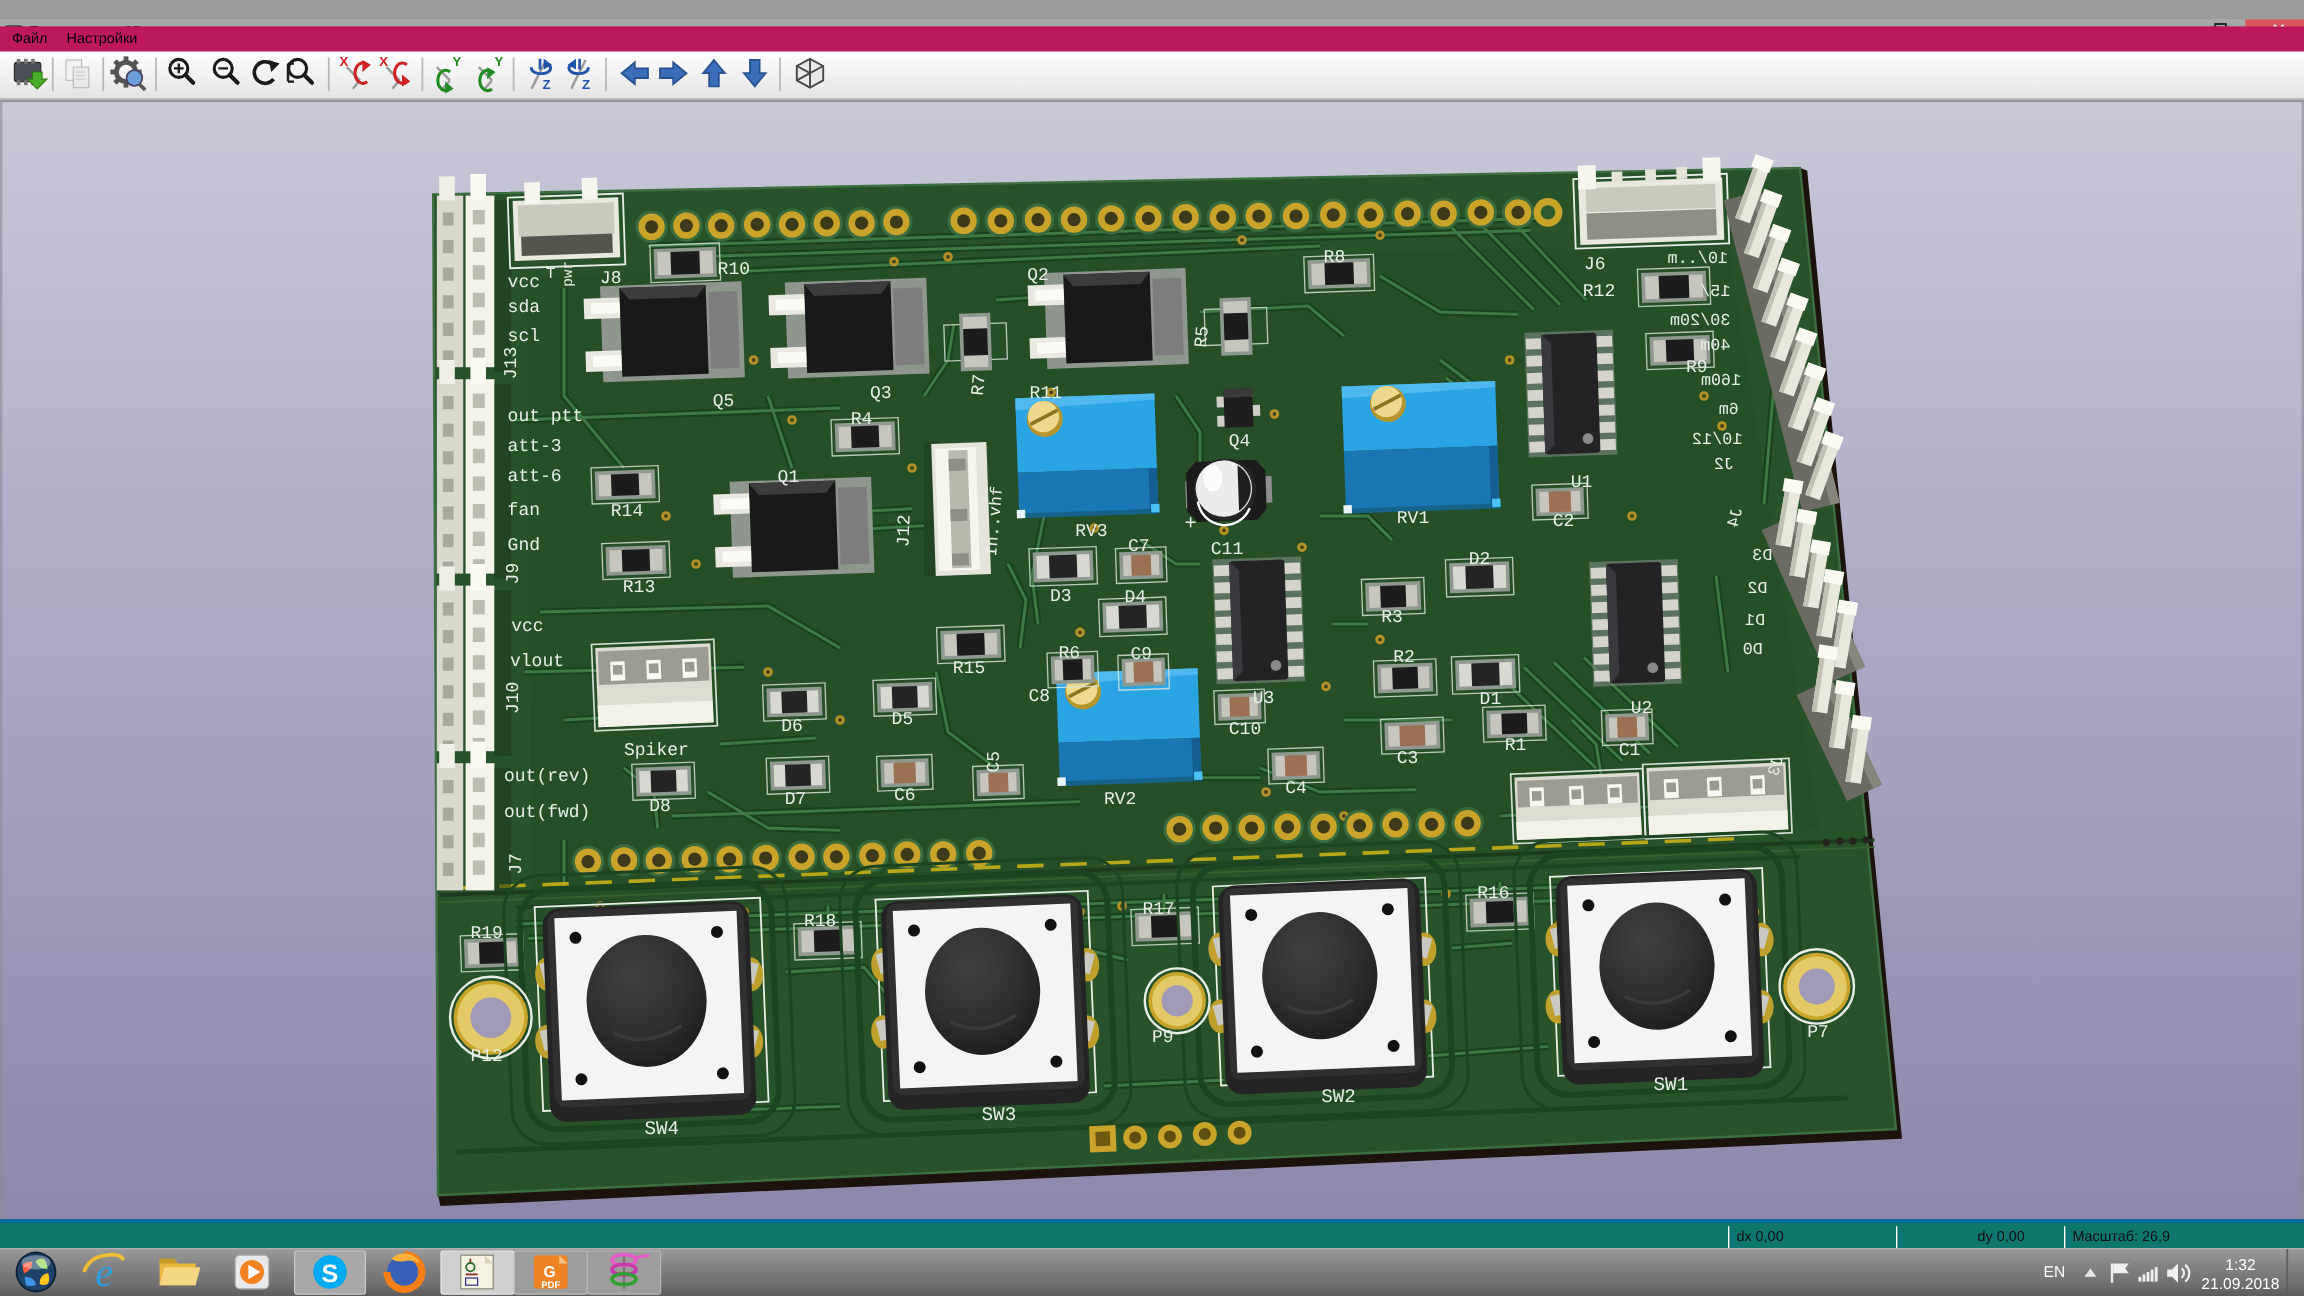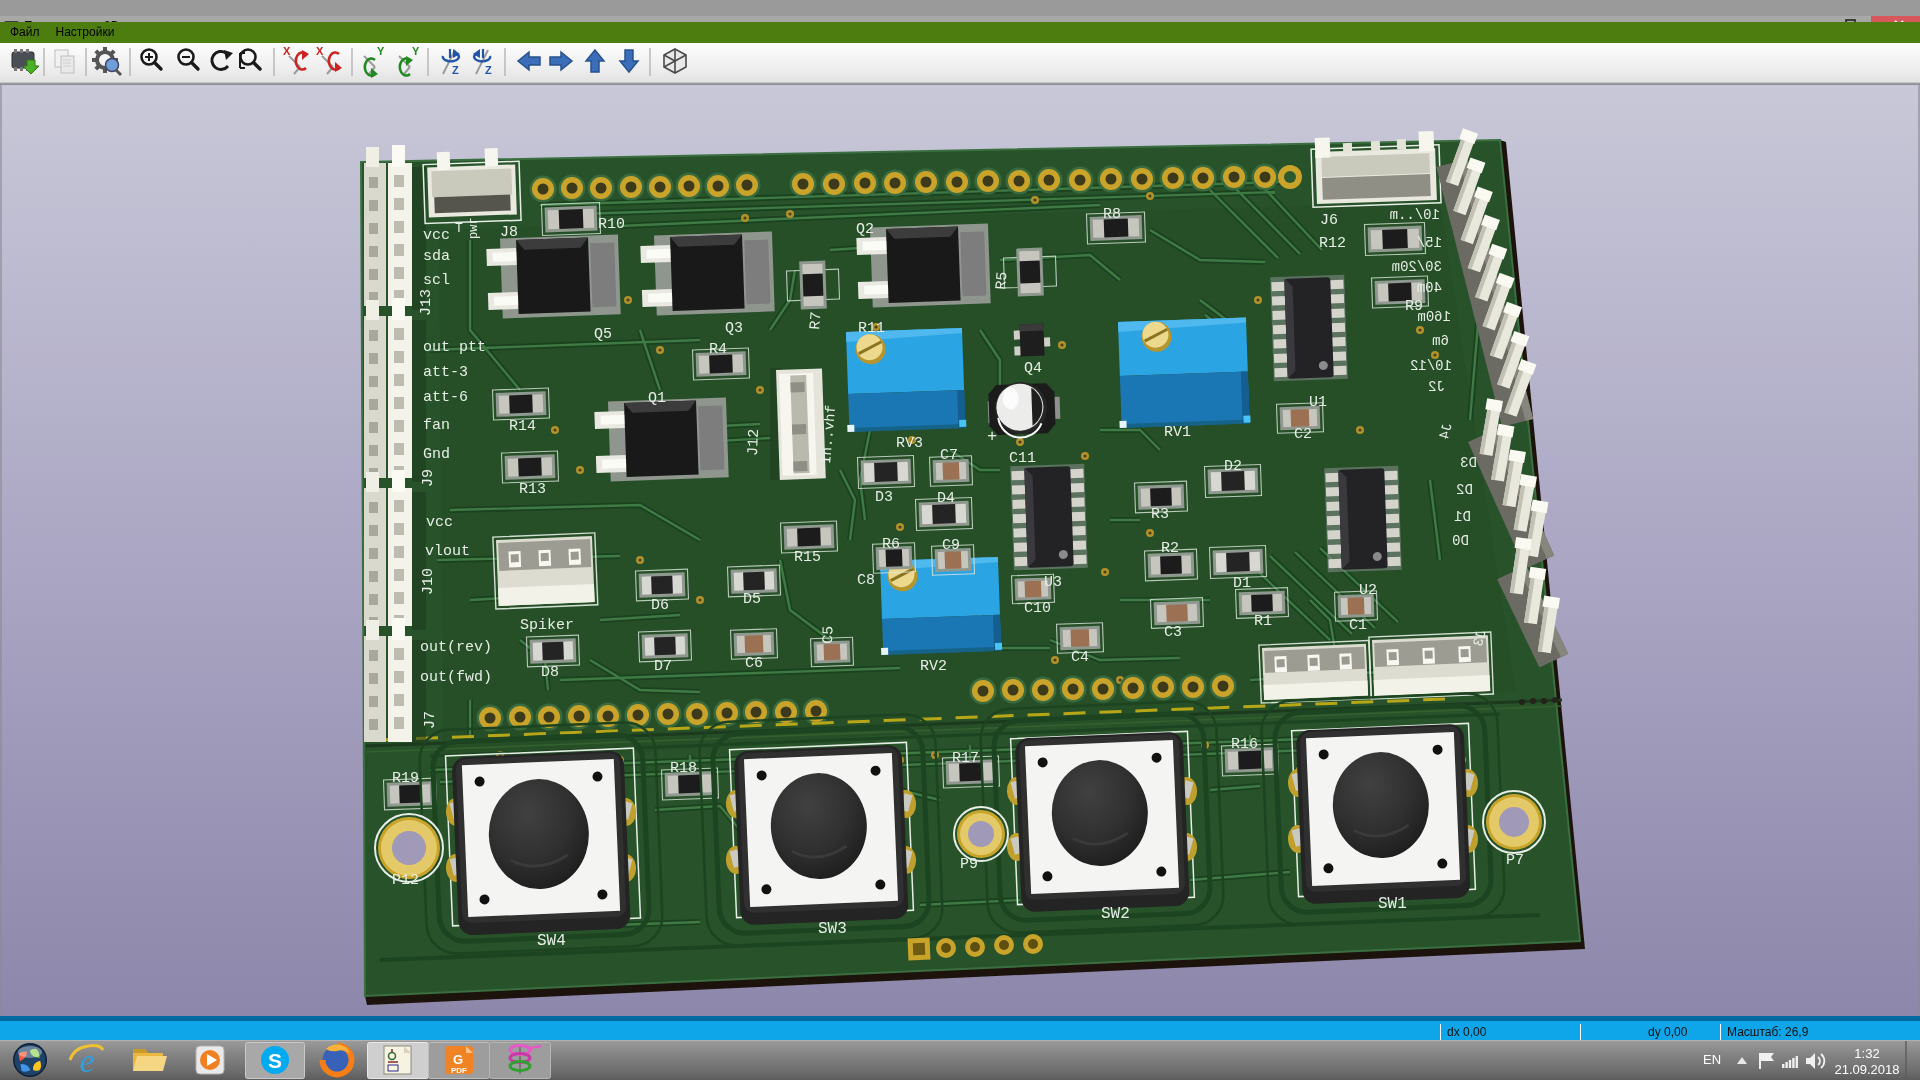--- a/index.html
+++ b/index.html
@@ -1,24 +1,24 @@
 <!DOCTYPE html>
 <html><head><meta charset="utf-8"><style>
  *{margin:0;padding:0;box-sizing:border-box}
  html,body{width:1920px;height:1080px;overflow:hidden;background:#9a9a9a;
    font-family:"Liberation Sans",sans-serif}
  .abs{position:absolute}
  #title{left:0;top:16px;width:1920px;height:35px;background:linear-gradient(#a9a9a9,#989898);
    border-bottom:1px solid #7c7c7c}
  #title .txt{position:absolute;left:24px;top:3px;font-size:12px;color:#111}
- #menubar{left:0;top:22px;width:1920px;height:21px;background:#4d7c0f;font-size:12px;color:#000}
+ #menubar{left:0;top:22px;width:1920px;height:21px;background:#be185d;font-size:12px;color:#000}
  #menubar span{display:inline-block;padding:3px 8px}
  #toolbar{left:0;top:43px;width:1920px;height:40px;
    background:linear-gradient(#fdfdfd,#ededed 70%,#e2e2e2);border-bottom:1px solid #c6c6c6}
- #status{left:0;top:1016px;width:1920px;height:24px;background:#0ea5e9;border-top:5px solid #0369a1;
+ #status{left:0;top:1016px;width:1920px;height:24px;background:#0f766e;border-top:3px solid #0369a1;
    font-size:12px;color:#111}
  #status span{position:absolute;top:4px}
  .ssep{position:absolute;top:3px;width:1px;height:18px;background:#c8c8c8;border-right:1px solid #fff}
  #taskbar{left:0;top:1040px;width:1920px;height:40px;
    background:linear-gradient(#9b9b9b,#868686 30%,#6f6f6f 75%,#5c5c5c);border-top:1px solid #b0b0b0}
 </style></head><body>
 <svg class="abs" style="left:0;top:0" width="1920" height="1080" viewBox="0 0 1920 1080">
     <defs>
       <linearGradient id="bg" x1="0" y1="0" x2="0" y2="1">
         <stop offset="0" stop-color="#c8c8d8"></stop>

